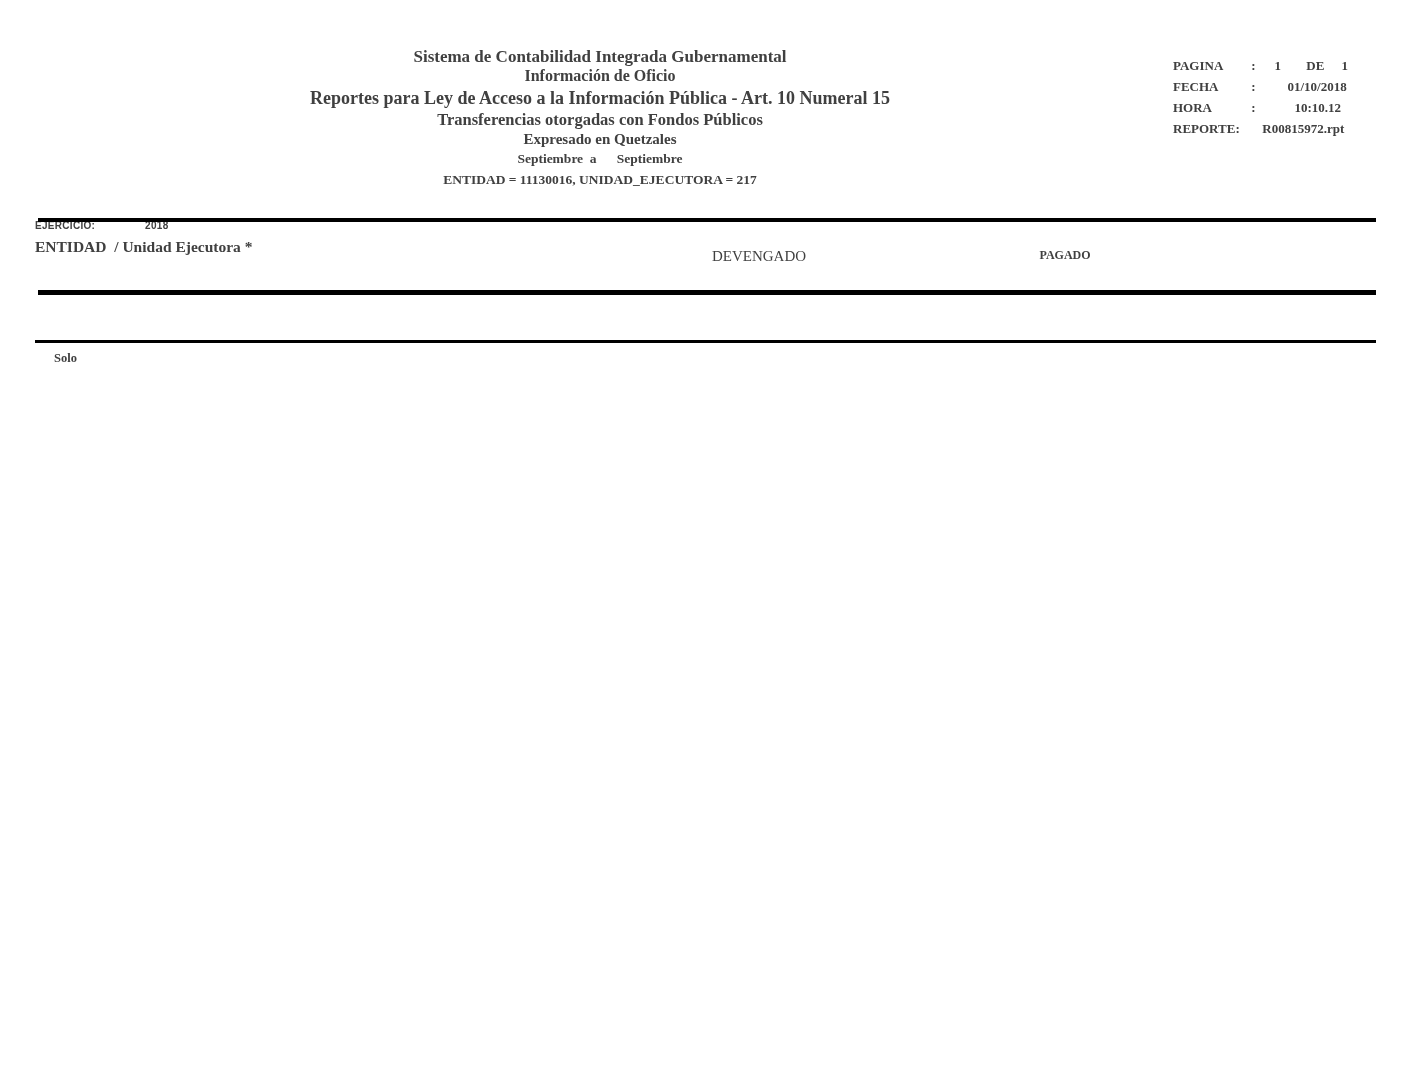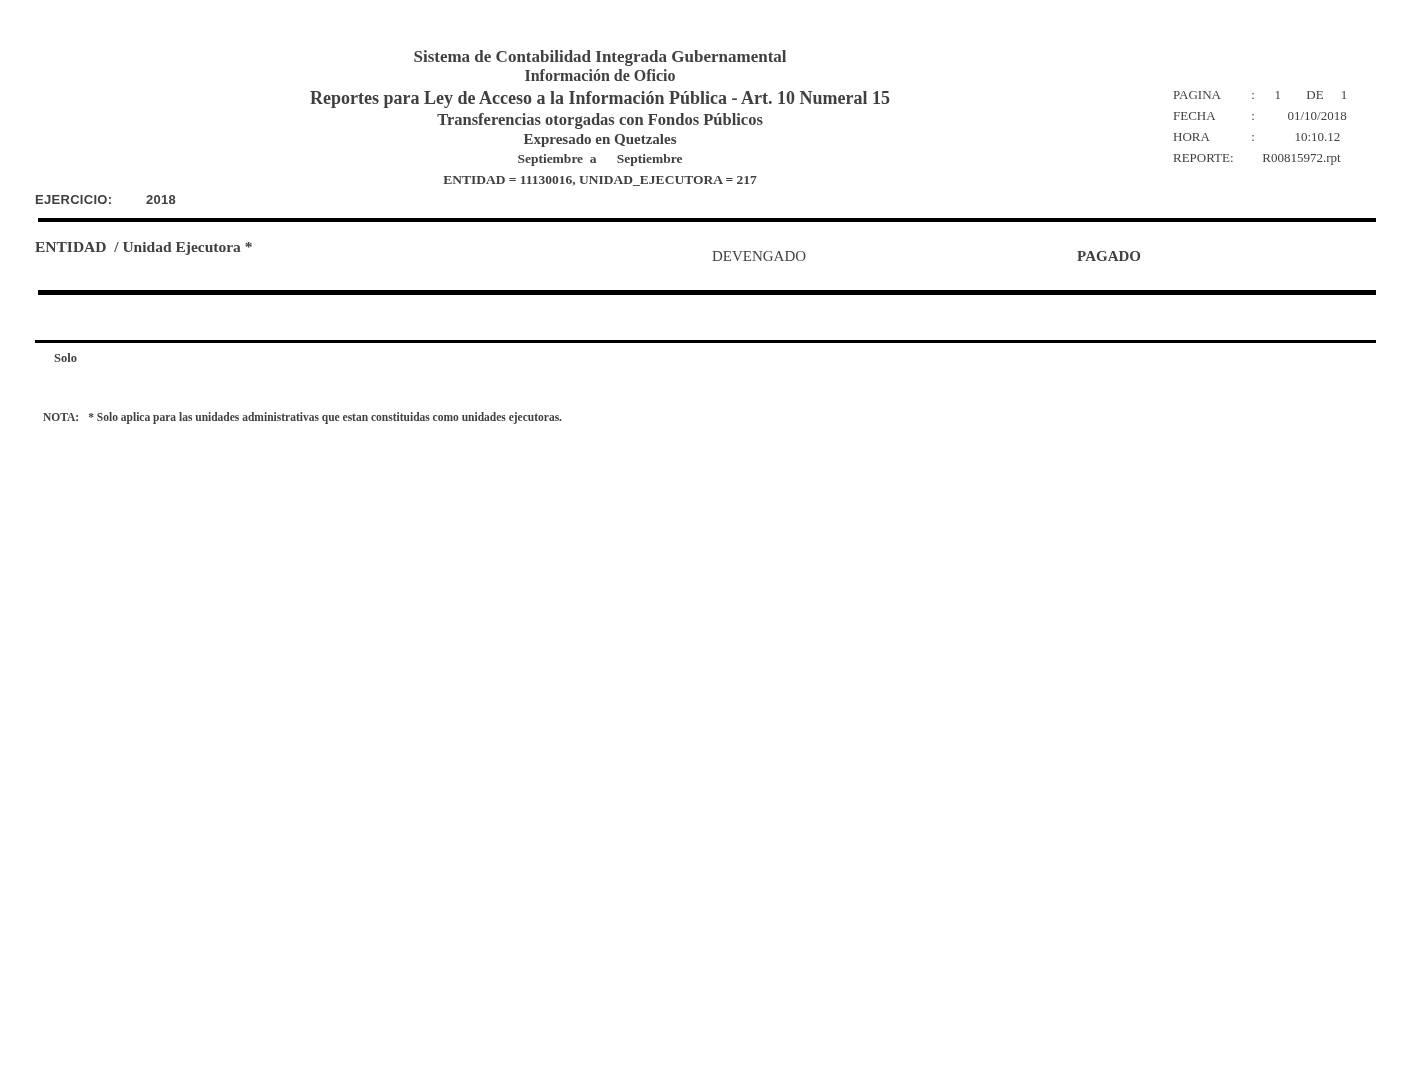--- a/index.html
+++ b/index.html
@@ -35,42 +35,41 @@
   .t-period   { top: 151px; font-size: 13.5px; font-weight: bold; white-space: pre; }
   .t-filter   { top: 172px; font-size: 13.5px; font-weight: bold; }
 
   
   .meta {
     position: absolute;
     left: 1173px;
     top: 55px;
     width: 230px;
     font-size: 13px;
-    font-weight: normal;
+    font-weight: bold;
     line-height: 21px;
     white-space: nowrap;
-    margin-top: 29px;
   }
   .meta-row { height: 21px; }
   .meta-label { display: inline-block; width: 75px; }
   .meta-colon { display: inline-block; width: 20px; }
   .meta-reporte-label { display: inline-block; width: 86px; }
   .pagina-current { display: inline-block; margin-left: 0; }
   .pagina-de      { display: inline-block; margin-left: 22px; }
   .pagina-total   { display: inline-block; margin-left: 14px; }
   .fecha-value    { display: inline-block; margin-left: 13px; }
   .hora-value     { display: inline-block; margin-left: 20px; }
 
   
   .ejercicio {
     position: absolute;
     left: 35px;
-    top: 192px;
+    top: 220px;
     font-family: "Liberation Sans", sans-serif;
-    font-size: 13px;
+    font-size: 10px;
     font-weight: bold;
     letter-spacing: 0.3px;
   }
   .ejercicio-label { display: inline-block; width: 107px; }
 
   .rule { position: absolute; background: #000000; }
   .rule-1 { left: 38px; top: 218px; width: 1338px; height: 4px; }
   .rule-2 { left: 38px; top: 290px; width: 1338px; height: 5px; }
   .rule-3 { left: 35px; top: 340px; width: 1341px; height: 3px; }
 
@@ -89,22 +88,22 @@
     width: 152px;
     text-align: center;
     font-size: 15px;
     font-weight: normal;
   }
   .pagado-col-header {
     position: absolute;
     left: 989px;
     top: 248px;
     width: 152px;
-    text-align: right;
-    font-size: 15px;
+    text-align: center;
+    font-size: 12px;
     font-weight: bold;
   }
 
   .total-row {
     position: absolute;
     left: 54px;
     top: 351px;
     font-size: 12.5px;
     font-weight: bold;
   }
@@ -167,17 +166,14 @@
 
   <div class="entity-col-header">ENTIDAD  / Unidad Ejecutora *</div>
   <div class="devengado-col-header">DEVENGADO</div>
   <div class="pagado-col-header">PAGADO</div>
 
   <div class="rule rule-2"></div>
   <div class="rule rule-3"></div>
 
   <div class="total-row">Solo</div>
 
-  <div class="nota">
-    <span class="nota-label">NOTA:</span><span class="nota-text">* Solo aplica para las unidades administrativas que estan constituidas como unidades ejecutoras.</span>
-  </div>
 
 </div>
 
 </body></html>

